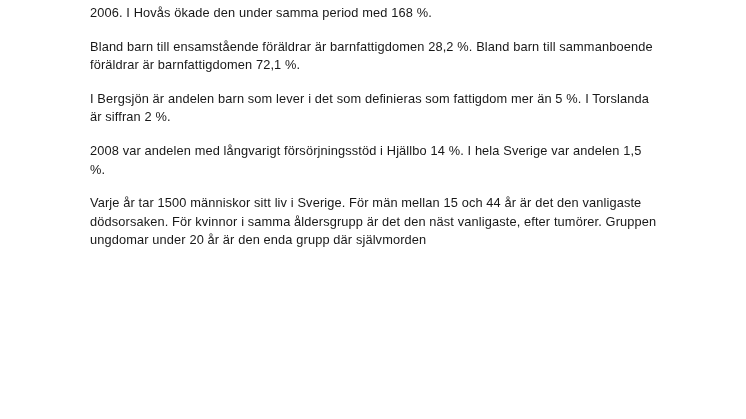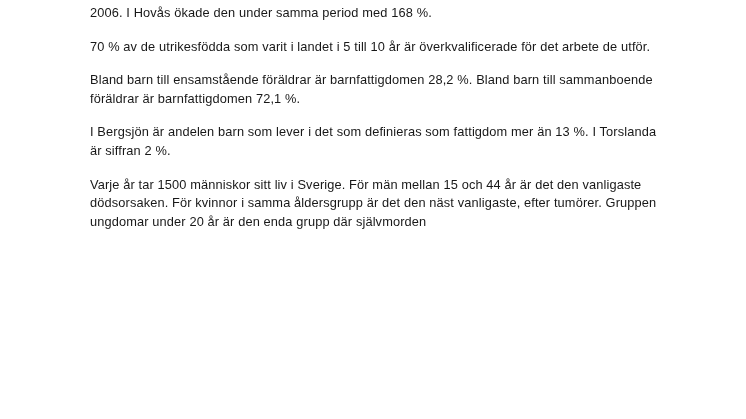--- a/index.html
+++ b/index.html
@@ -43,18 +43,18 @@
   .para.last {
     margin-bottom: 12px;
   }
 </style>
 </head>
 <body>
 
 <div class="page">
   <div class="doc-body">
     <p class="para first">2006. I Hovås ökade den under samma period med 168 %.</p>
-    <p class="para">70 % av de utrikesfödda som varit i landet i 5 till 10 år är överkvalificerade för det arbete de utför.</p>
     <p class="para">Bland barn till ensamstående föräldrar är barnfattigdomen 28,2 %. Bland barn till sammanboende föräldrar är barnfattigdomen 72,1 %.</p>
-    <p class="para">I Bergsjön är andelen barn som lever i det som definieras som fattigdom mer än 13 %. I Torslanda är siffran 2 %.</p>
+    <p class="para">I Bergsjön är andelen barn som lever i det som definieras som fattigdom mer än 5 %. I Torslanda är siffran 2 %.</p>
+    <p class="para">2008 var andelen med långvarigt försörjningsstöd i Hjällbo 14 %. I hela Sverige var andelen 1,5 %.</p>
     <p class="para last">Varje år tar 1500 människor sitt liv i Sverige. För män mellan 15 och 44 år är det den vanligaste dödsorsaken. För kvinnor i samma åldersgrupp är det den näst vanligaste, efter tumörer. Gruppen ungdomar under 20 år är den enda grupp där självmorden</p>
   </div>
 </div>
 
 </body></html>

